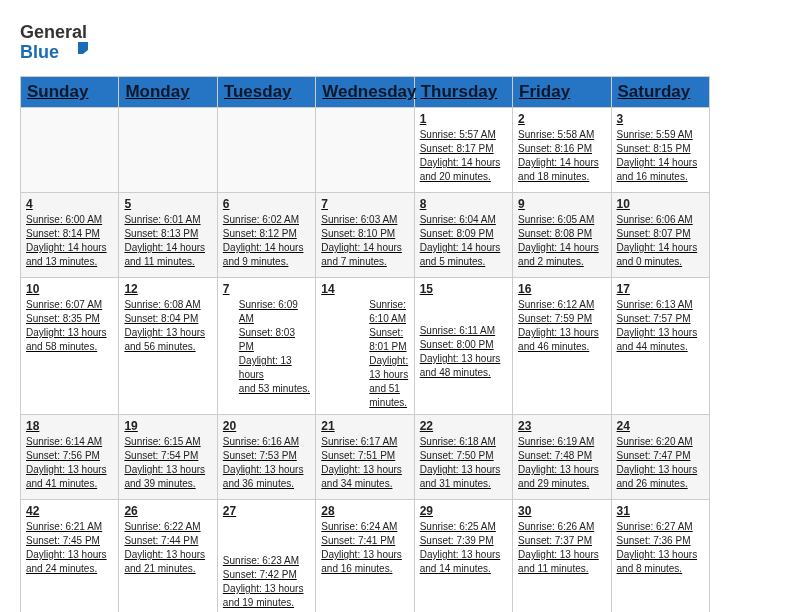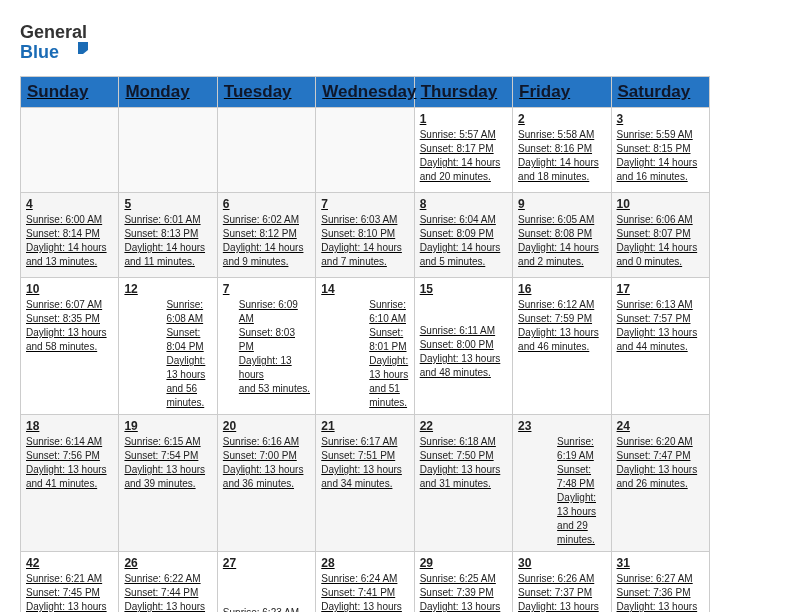--- a/index.html
+++ b/index.html
@@ -192,21 +192,21 @@
         <tr>
           <td>
             <span class="day-number">10</span>
             <div class="day-info" style="white-space: pre-line;">Sunrise: 6:07 AM
 Sunset: 8:35 PM
 Daylight: 13 hours
 and 58 minutes.</div>
           </td>
           <td>
             <span class="day-number">12</span>
-            <div class="day-info" style="white-space: pre-line; margin-left: 42px;">Sunrise: 6:08 AM
+            <div class="day-info" style="white-space: pre-line;">Sunrise: 6:08 AM
 Sunset: 8:04 PM
 Daylight: 13 hours
 and 56 minutes.</div>
           </td>
           <td>
             <span class="day-number">7</span>
             <div class="day-info" style="white-space: pre-line; margin-left: 16px;">Sunrise: 6:09 AM
 Sunset: 8:03 PM
 Daylight: 13 hours
 and 53 minutes.</div>
@@ -251,41 +251,41 @@
           <td>
             <span class="day-number">19</span>
             <div class="day-info" style="white-space: pre-line;">Sunrise: 6:15 AM
 Sunset: 7:54 PM
 Daylight: 13 hours
 and 39 minutes.</div>
           </td>
           <td>
             <span class="day-number">20</span>
             <div class="day-info" style="white-space: pre-line;">Sunrise: 6:16 AM
-Sunset: 7:00 PM
+Sunset: 7:53 PM
 Daylight: 13 hours
 and 36 minutes.</div>
           </td>
           <td>
             <span class="day-number">21</span>
             <div class="day-info" style="white-space: pre-line;">Sunrise: 6:17 AM
 Sunset: 7:51 PM
 Daylight: 13 hours
 and 34 minutes.</div>
           </td>
           <td>
             <span class="day-number">22</span>
             <div class="day-info" style="white-space: pre-line;">Sunrise: 6:18 AM
 Sunset: 7:50 PM
 Daylight: 13 hours
 and 31 minutes.</div>
           </td>
           <td>
             <span class="day-number">23</span>
-            <div class="day-info" style="white-space: pre-line; margin-left: 39px;">Sunrise: 6:19 AM
+            <div class="day-info" style="white-space: pre-line;">Sunrise: 6:19 AM
 Sunset: 7:48 PM
 Daylight: 13 hours
 and 29 minutes.</div>
           </td>
           <td>
             <span class="day-number">24</span>
             <div class="day-info" style="white-space: pre-line;">Sunrise: 6:20 AM
 Sunset: 7:47 PM
 Daylight: 13 hours
 and 26 minutes.</div>

